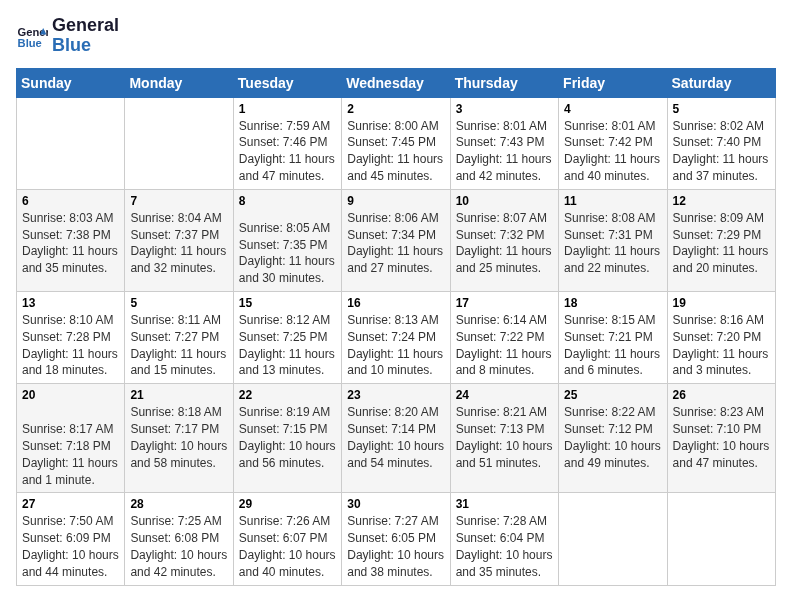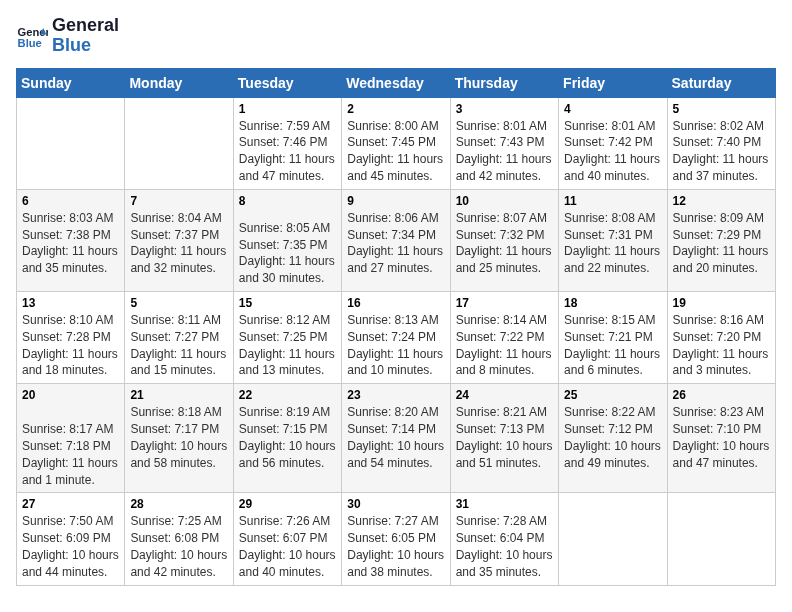--- a/index.html
+++ b/index.html
@@ -216,21 +216,21 @@
 Daylight: 11 hours and 13 minutes.</div>
         </td>
         <td>
           <span class="day-num">16</span>
           <div class="day-info" style="white-space: pre-line;">Sunrise: 8:13 AM
 Sunset: 7:24 PM
 Daylight: 11 hours and 10 minutes.</div>
         </td>
         <td>
           <span class="day-num">17</span>
-          <div class="day-info" style="white-space: pre-line;">Sunrise: 8:14 AM
+          <div class="day-info" style="white-space: pre-line;">Sunrise: 6:14 AM
 Sunset: 7:22 PM
 Daylight: 11 hours and 8 minutes.</div>
         </td>
         <td>
           <span class="day-num">18</span>
           <div class="day-info" style="white-space: pre-line;">Sunrise: 8:15 AM
 Sunset: 7:21 PM
 Daylight: 11 hours and 6 minutes.</div>
         </td>
         <td>

